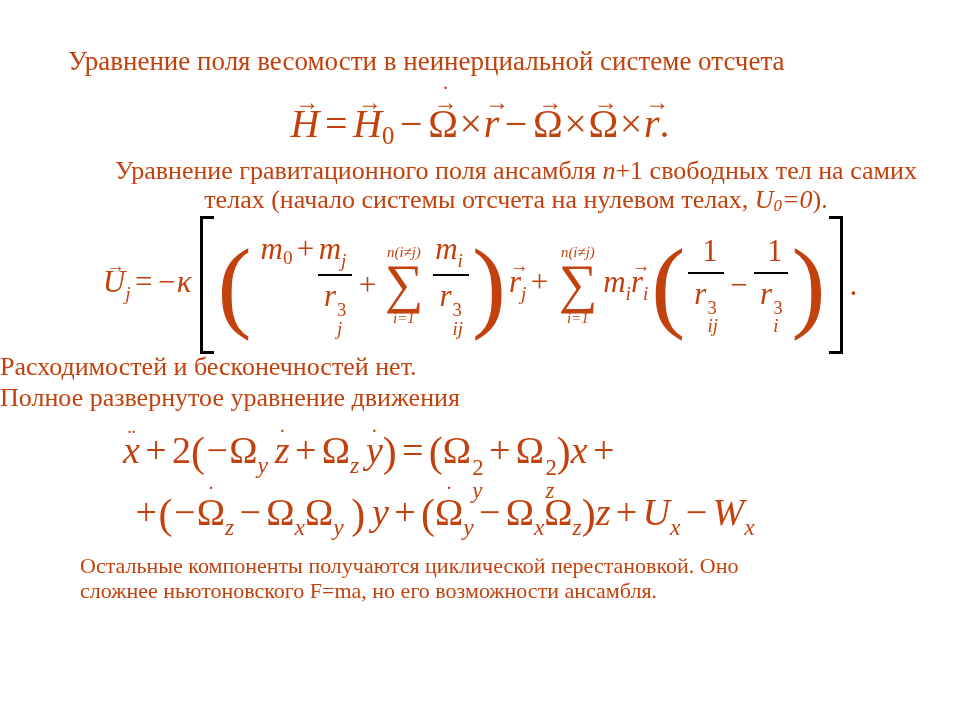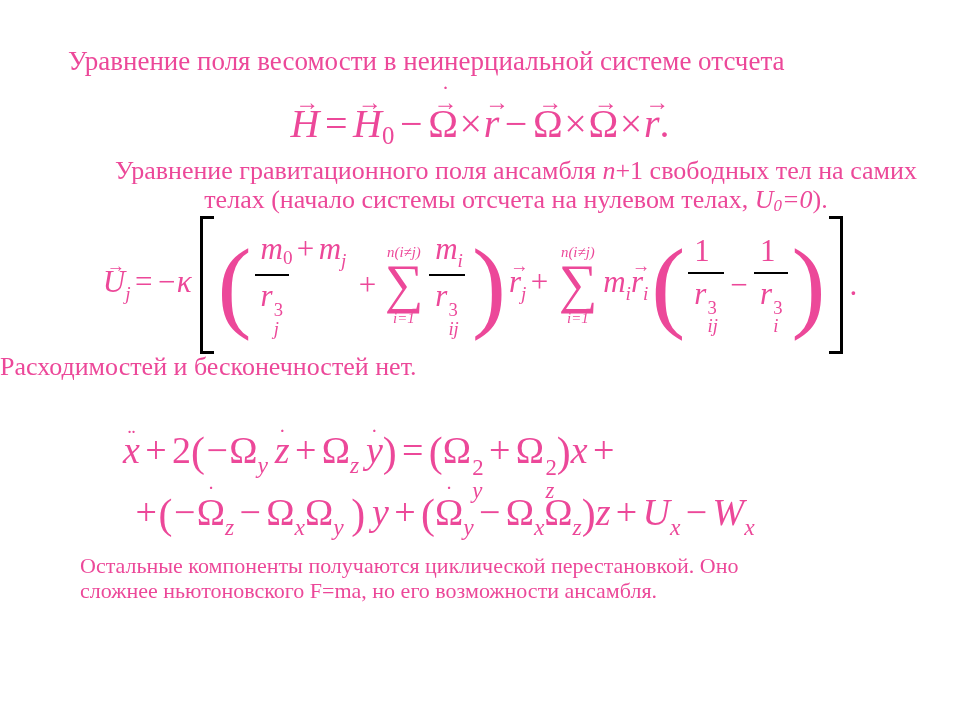--- a/index.html
+++ b/index.html
@@ -1,16 +1,16 @@
 <!DOCTYPE html>
 <html><head>
 <meta charset="utf-8">
 <style>
   html,body{margin:0;padding:0;background:#fff;}
-  .slide{position:relative;width:960px;height:720px;background:#ffffff;color:#ec4899;
+  .slide{position:relative;width:960px;height:720px;background:#ffffff;color:#c2410c;
          font-family:"Liberation Serif","DejaVu Serif",serif;overflow:hidden;}
   
   .title{position:absolute;left:68px;top:46px;font-size:27px;white-space:nowrap;}
   .para1{position:absolute;left:0;top:156px;width:100%;text-align:center;font-size:26px;line-height:1.12;margin-left:36px;}
   .mid{position:absolute;left:0;top:352px;width:100%;text-align:left;font-size:26px;line-height:1.18;}
   .para2{position:absolute;left:80px;top:553px;width:830px;font-size:22px;line-height:1.15;}
   .psub{font-size:0.65em;vertical-align:-0.15em;font-style:italic;}
   
   .eq1{position:absolute;left:0;top:100px;width:100%;text-align:center;font-size:40px;white-space:nowrap;}
   .eqU{position:absolute;left:0;top:212px;width:100%;height:146px;display:flex;justify-content:center;align-items:center;font-size:31px;}
@@ -27,21 +27,21 @@
   .vec{position:relative;display:inline-block;font-style:italic;}
   .acc{position:relative;display:inline-block;}
   .mk{position:absolute;left:8%;width:100%;text-align:center;line-height:1;font-style:normal;font-size:0.6em;}
   .mk.arr{top:-0.42em;}
   .mk.dvec{top:-0.74em;}
   .mk.dlo{top:-0.06em;left:0;}
   .mk.dhi{top:-0.28em;left:0;}
   .stk{display:inline-flex;flex-direction:column;align-items:flex-start;font-size:0.6em;line-height:1.0;vertical-align:-0.52em;margin-left:0.06em;}
   .stk .t{font-style:normal;}
   .stk .b{font-style:italic;}
-  .fr{display:inline-flex;flex-direction:column;align-items:flex-start;text-align:center;line-height:1.12;margin:0 2px;}
+  .fr{display:inline-flex;flex-direction:column;align-items:flex-end;text-align:center;line-height:1.12;margin:0 2px;}
   .fr .nu{padding:0 6px 3px;white-space:nowrap;}
   .fr .de{border-top:2px solid #000;padding:3px 6px 0;white-space:nowrap;}
   .sm{display:inline-flex;flex-direction:column;align-items:center;line-height:1;margin:0 4px;}
   .sm .lt,.sm .lb{font-size:0.48em;font-style:italic;line-height:1.1;}
   .sm .sg{font-size:1.75em;line-height:0.92;font-style:normal;}
   .bp{display:flex;align-items:center;height:116px;font-size:102px;line-height:1;font-style:normal;padding:0 1px;}
   .sqb{display:inline-block;width:11px;height:132px;flex:0 0 auto;}
   .sqb.l{border-left:3px solid #000;border-top:3px solid #000;border-bottom:3px solid #000;margin:0 3px 0 6px;}
   .sqb.r{border-right:3px solid #000;border-top:3px solid #000;border-bottom:3px solid #000;margin:0 4px 0 3px;}
   .run{white-space:nowrap;margin:0 2px;}
@@ -110,20 +110,21 @@
             <span class="b">i</span>
           </span></span>
     </span>
     <span class="bp">)</span>
     <span class="sqb r"></span>
     <span class="run">.</span>
   </div>
 
   <div class="mid">
     <div>Расходимостей и бесконечностей нет.</div>
+    <div>Полное развернутое уравнение движения</div>
   </div>
 
   <div class="eqm" id="eqm1"><span class="acc"><span class="mk dlo">¨</span><span class="it">x</span></span><span class="op">+</span><span class="up">2</span><span class="pn">(</span><span class="opt">−</span><span class="up">Ω</span><span class="sb">y</span><span class="acc gap"><span class="mk dlo">˙</span><span class="it">z</span></span><span class="op">+</span><span class="up">Ω</span><span class="sb">z</span><span class="acc gap"><span class="mk dlo">˙</span><span class="it">y</span></span><span class="pn">)</span><span class="op">=</span><span class="pn">(</span><span class="up">Ω</span><span class="stk">
         <span class="t">2</span>
         <span class="b">y</span>
       </span><span class="op">+</span><span class="up">Ω</span><span class="stk">
         <span class="t">2</span>
         <span class="b">z</span>
       </span><span class="pn">)</span><span class="it">x</span><span class="op">+</span></div>
 

